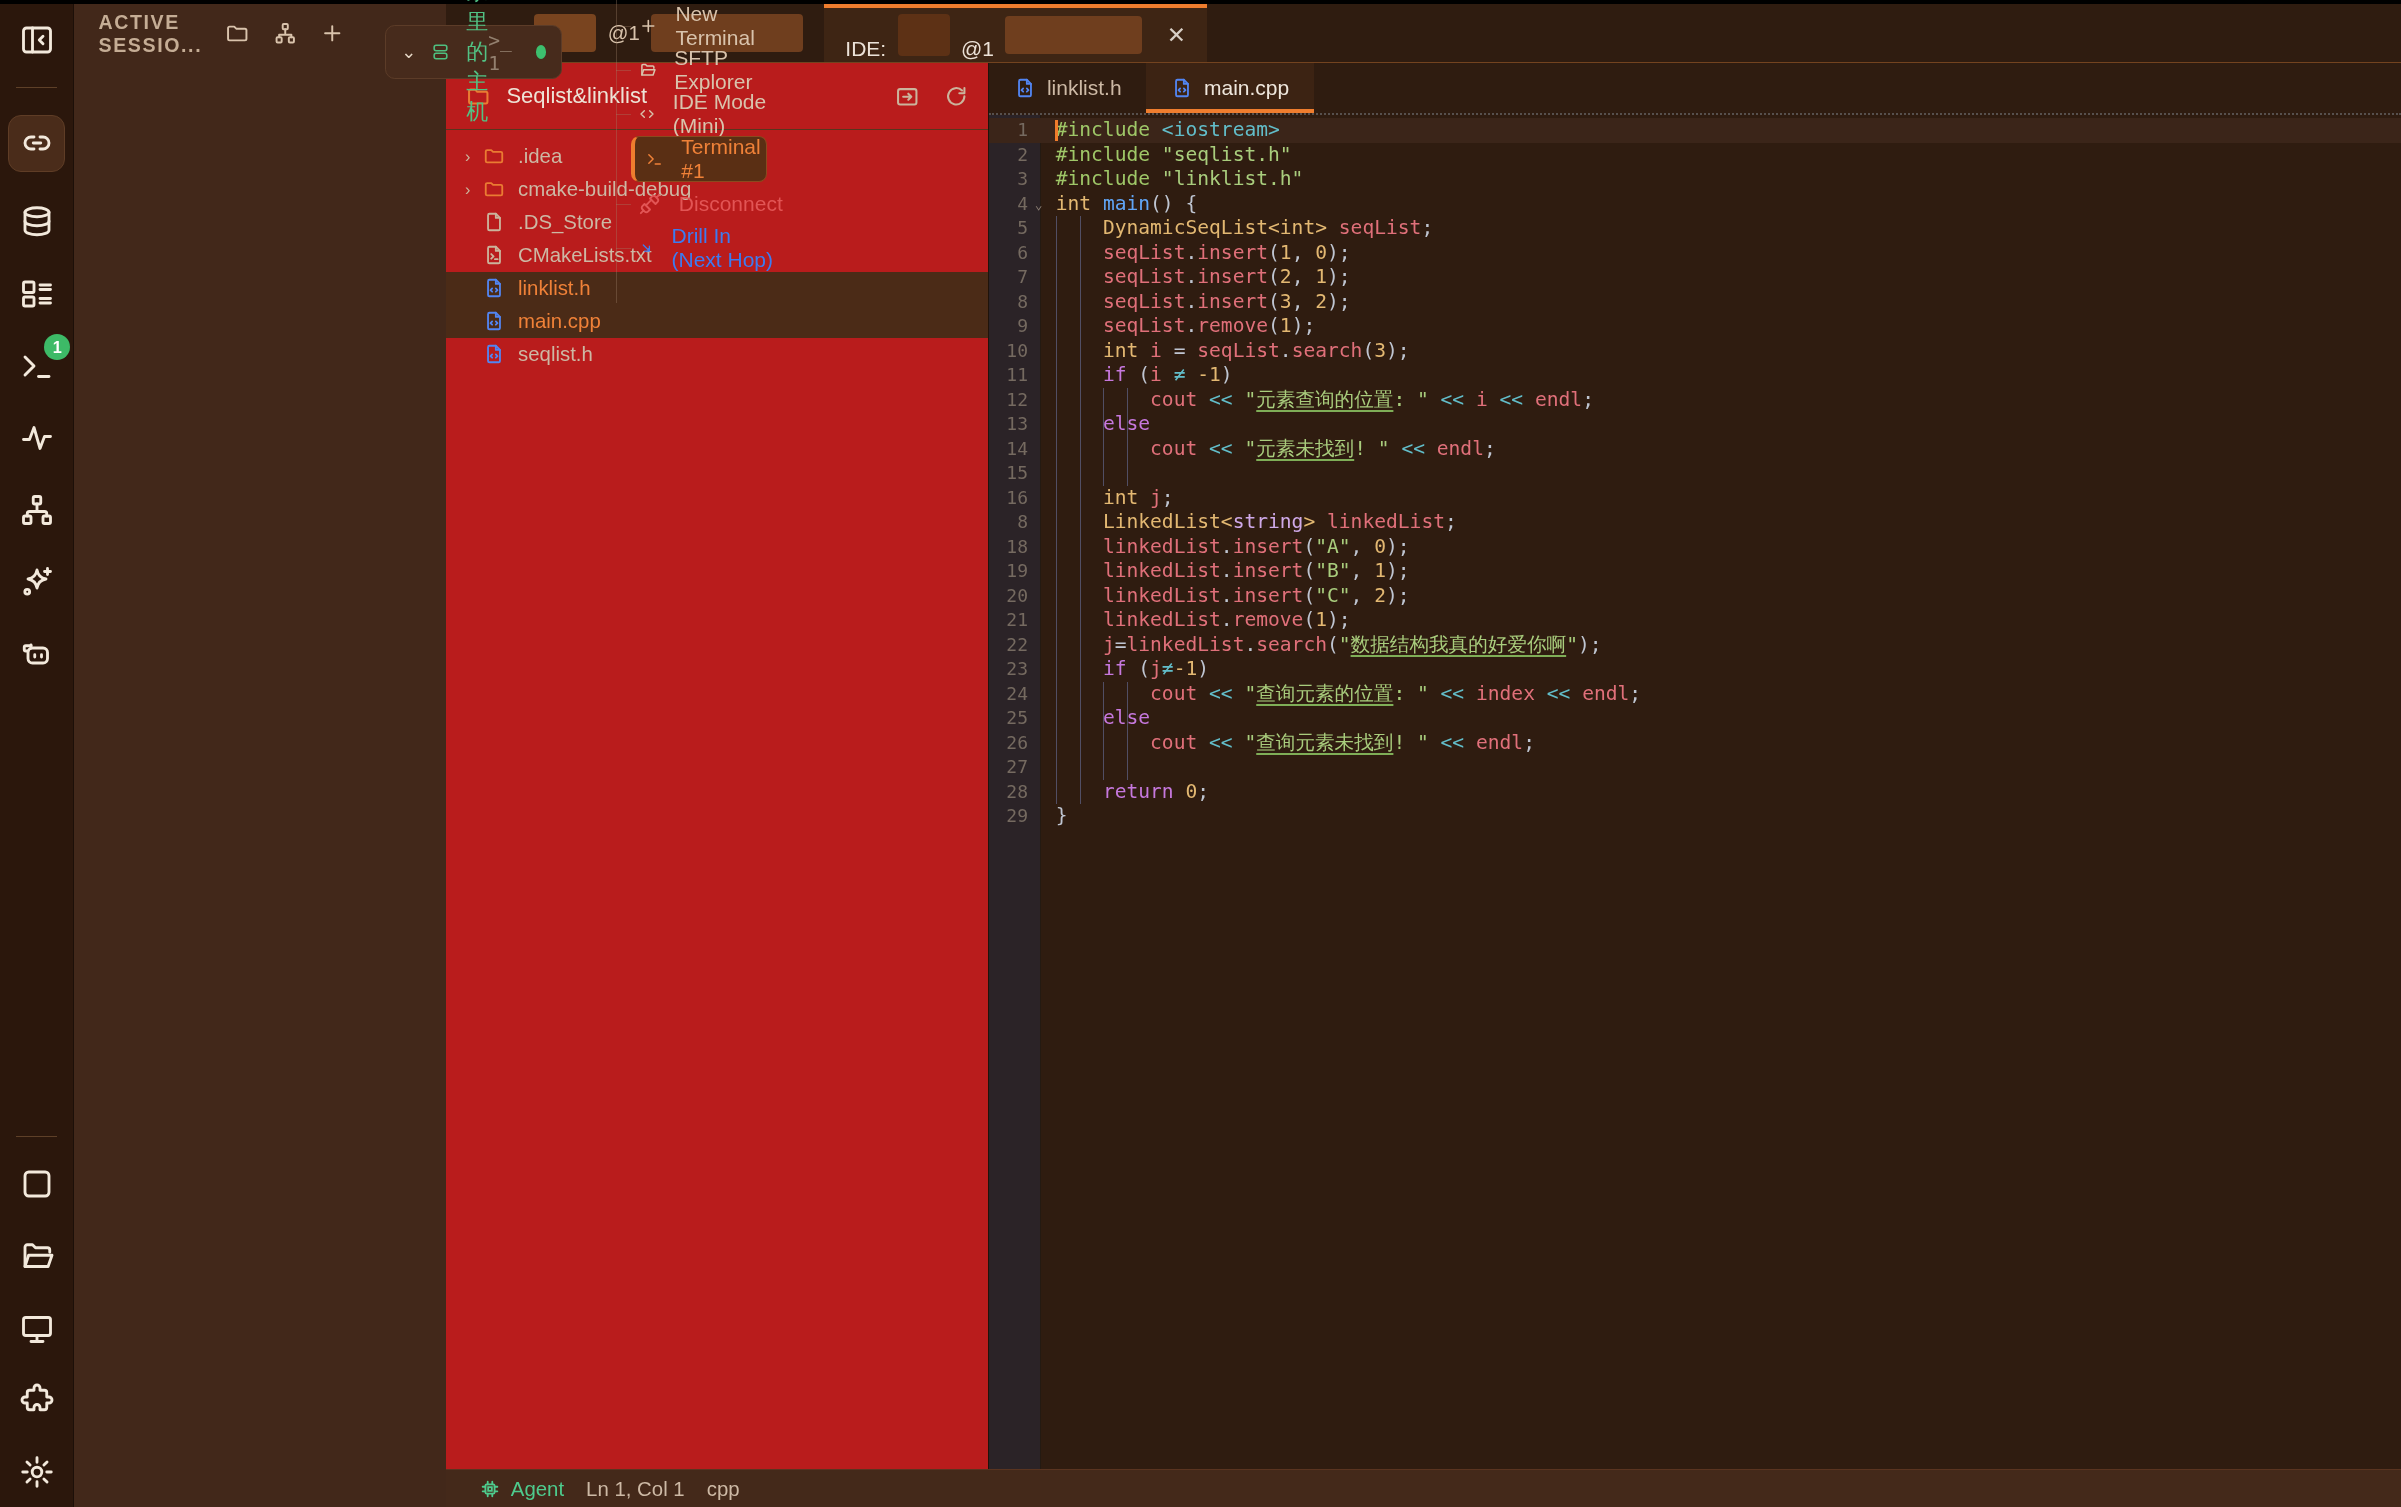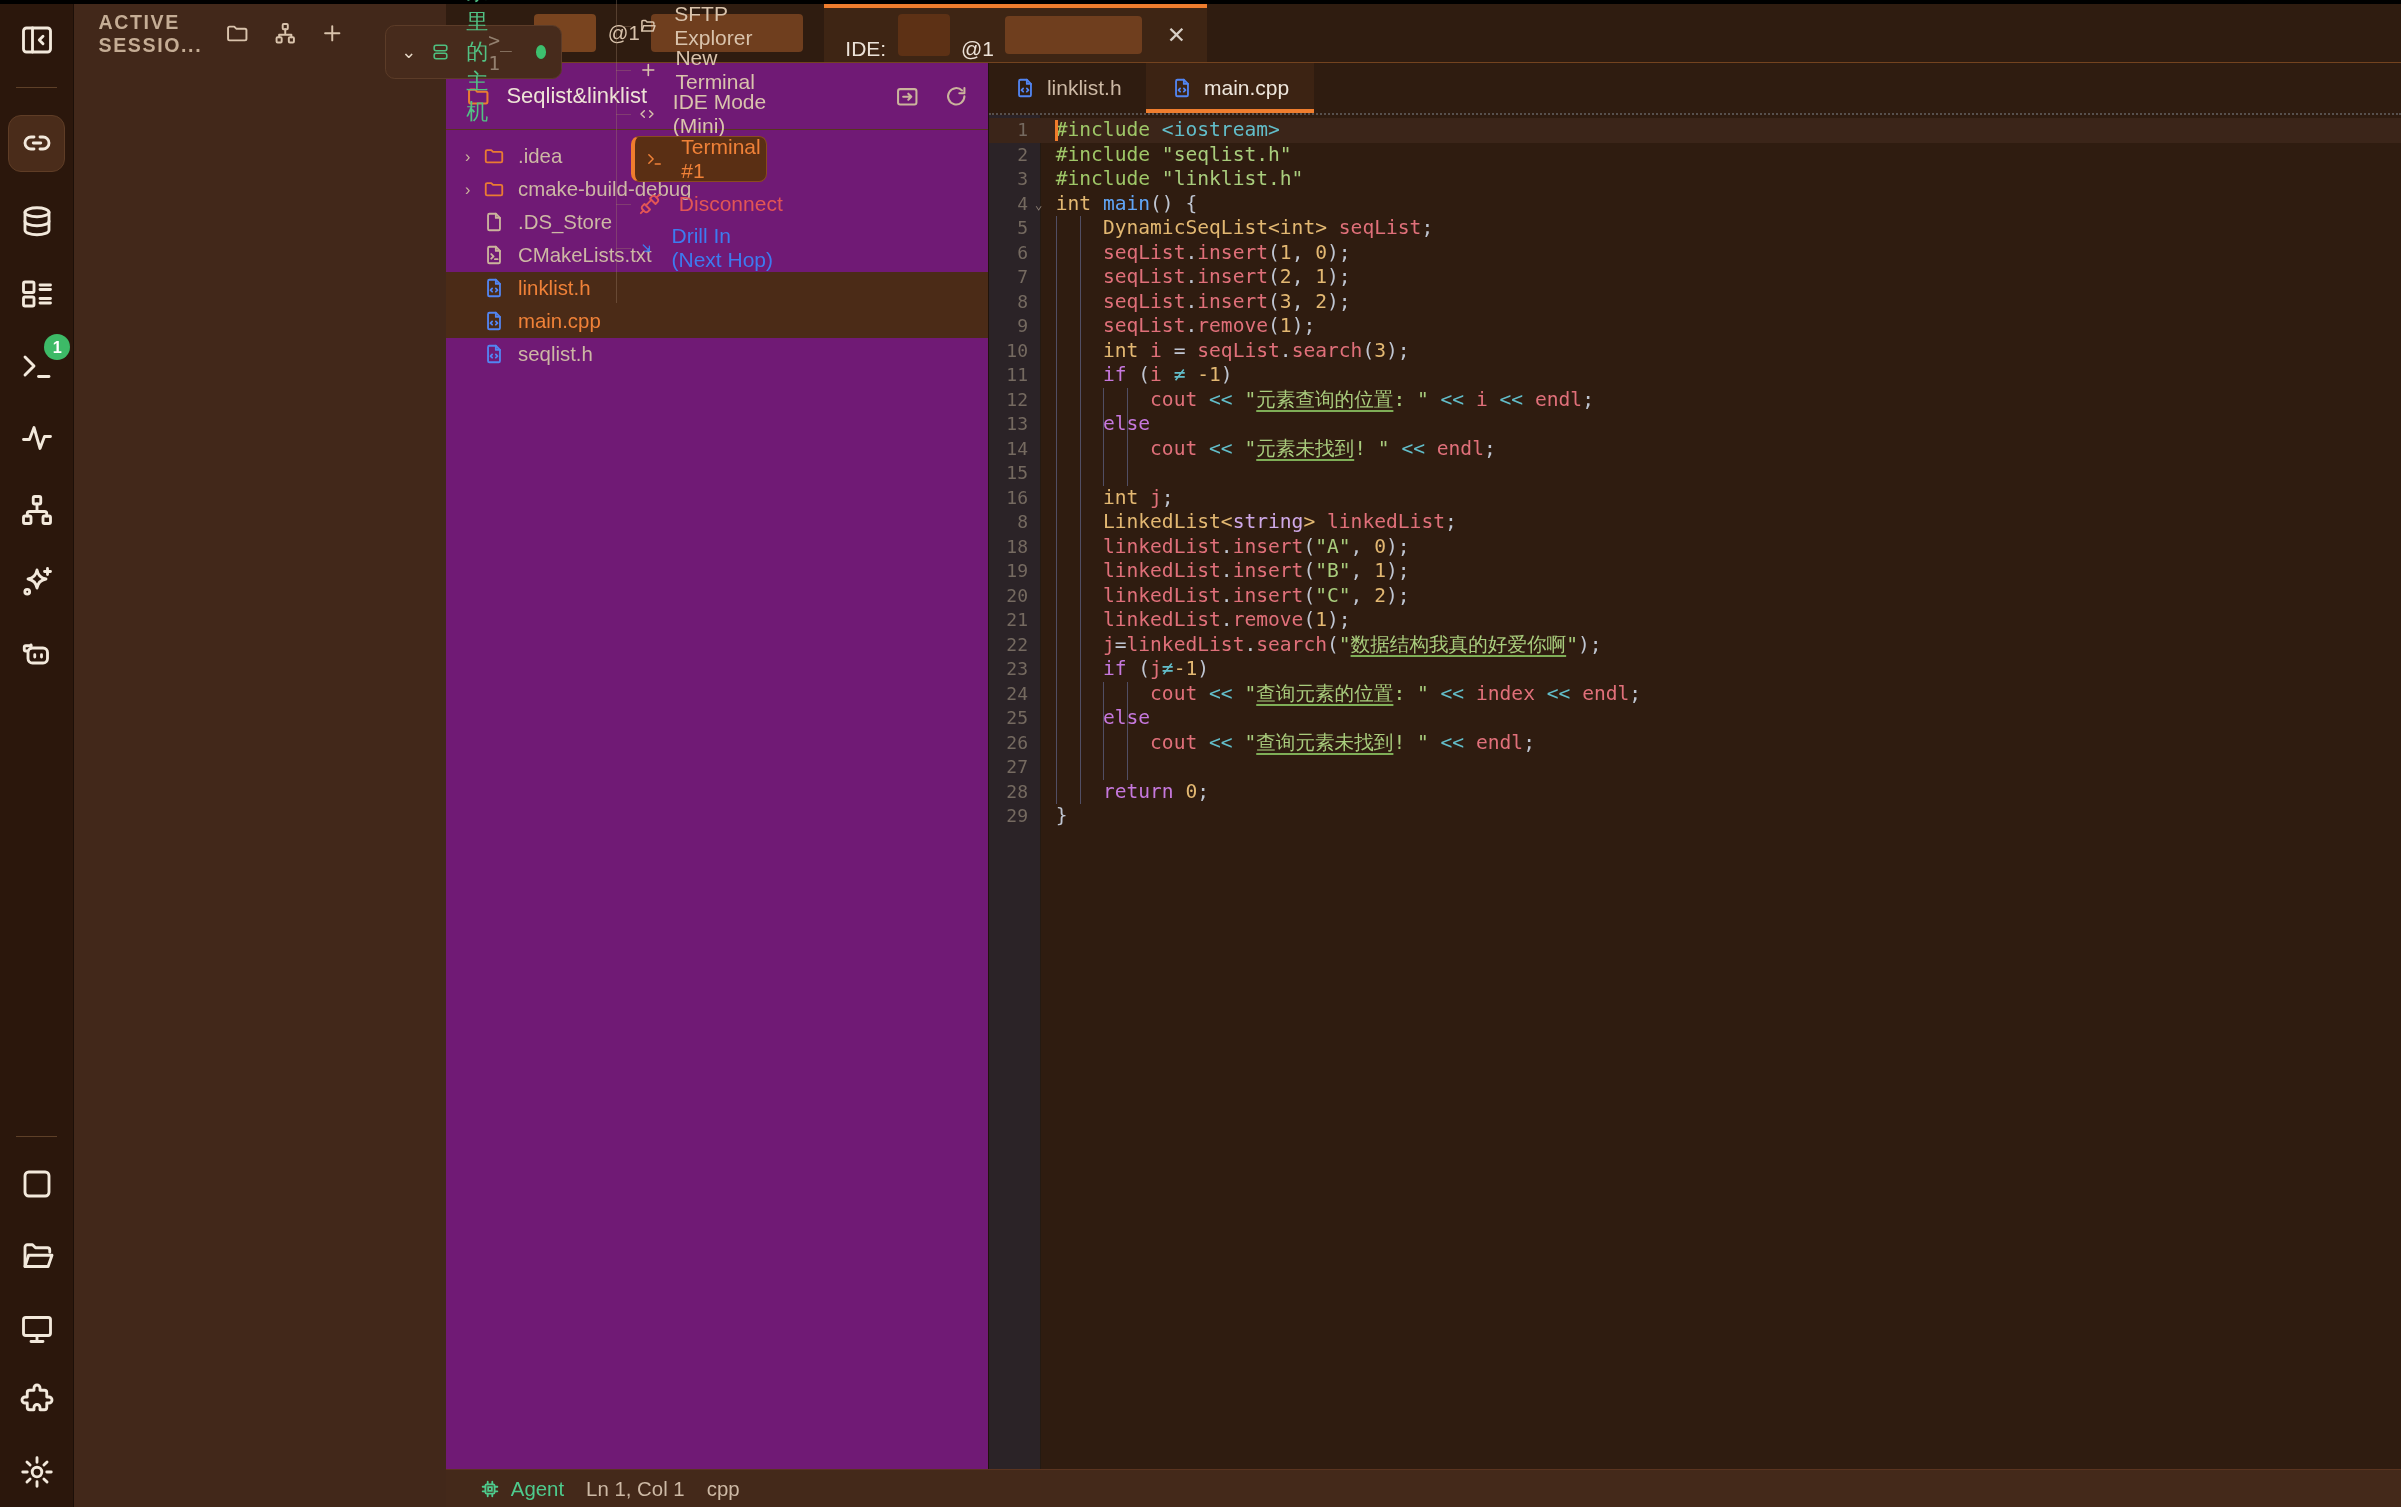--- a/index.html
+++ b/index.html
@@ -63,21 +63,21 @@
   .ttab .gdot { width:12.3px; height:12.3px; border-radius:50%; background:#3dbf6e; }
   .ttab .at { color:#d9c3ac; font-size:20.4px; }
   .redact { border-radius:4.1px; }
   .ttab.active { background:#3e2514; border-top:4.1px solid #ef7d2e; }
   .ttab.active .at, .ttab.active .idelbl { color:#ece2d8; font-size:21px;margin-top:27px; }
   .ttab .close { color:#d8cfc6; font-size:23px; margin-left:13px; }
 
   .content { flex:1; display:flex; min-height:0; }
 
   
-  .ftree { width:543px; flex:0 0 543px; background:#701a75; border-right:1.6px solid #1f130b;
+  .ftree { width:543px; flex:0 0 543px; background:#b91c1c; border-right:1.6px solid #1f130b;
            display:flex; flex-direction:column; }
   .ftree-head { height:67px; border-bottom:1.6px solid #573category,13px; border-bottom:1.6px solid #57361e;
                 display:flex; align-items:center; padding:0 19.6px; }
   .ftree-head .ttl { color:#eee3d6; font-size:22px; margin-left:16.3px; flex:1; }
   .ftree-head svg { width:24.5px; height:24.5px; stroke-width:2; fill:none; stroke-linecap:round; stroke-linejoin:round; }
   .ftree-head .acticon { stroke:#cbb49c; margin-left:24.5px; cursor:pointer; }
   .ftree-rows { padding-top:9.8px; }
   .frow { height:33px; display:flex; align-items:center; padding-left:19px; cursor:pointer; }
   .frow .chev { color:#cbb49c; font-size:16.3px; width:18px; }
   .frow .noch { width:18px; }
@@ -255,30 +255,30 @@
         </svg>
       <span class="name">家里的主机</span>
       <span class="tcount">&gt;_ <span>1</span></span>
       <span class="dot"></span>
     </div>
 
     <div class="sess-items">
       <div class="tree-line"></div>
       <div class="sess-item">
         <svg viewBox="0 0 24 24">
+            <path d="M12 5v14M5 12h14"></path>
+          </svg>
+        <span class="lbl">New Terminal</span>
+      </div>
+      <div class="sess-item">
+        <svg viewBox="0 0 24 24">
             <path d="M4 19V6a1.5 1.5 0 0 1 1.5-1.5H9l2 2h8A1.5 1.5 0 0 1 20.5 8v1.5"></path>
             <path d="M4 19l2.4-7.5H22L19.4 19z"></path>
           </svg>
         <span class="lbl">SFTP Explorer</span>
-      </div>
-      <div class="sess-item">
-        <svg viewBox="0 0 24 24">
-            <path d="M12 5v14M5 12h14"></path>
-          </svg>
-        <span class="lbl">New Terminal</span>
       </div>
       <div class="sess-item">
         <svg viewBox="0 0 24 24">
             <path d="M8 7l-5 5 5 5M16 7l5 5-5 5"></path>
           </svg>
         <span class="lbl">IDE Mode (Mini)</span>
       </div>
       <div class="sess-item active">
         <svg viewBox="0 0 24 24">
             <path d="M4 6l6 6-6 6"></path>

